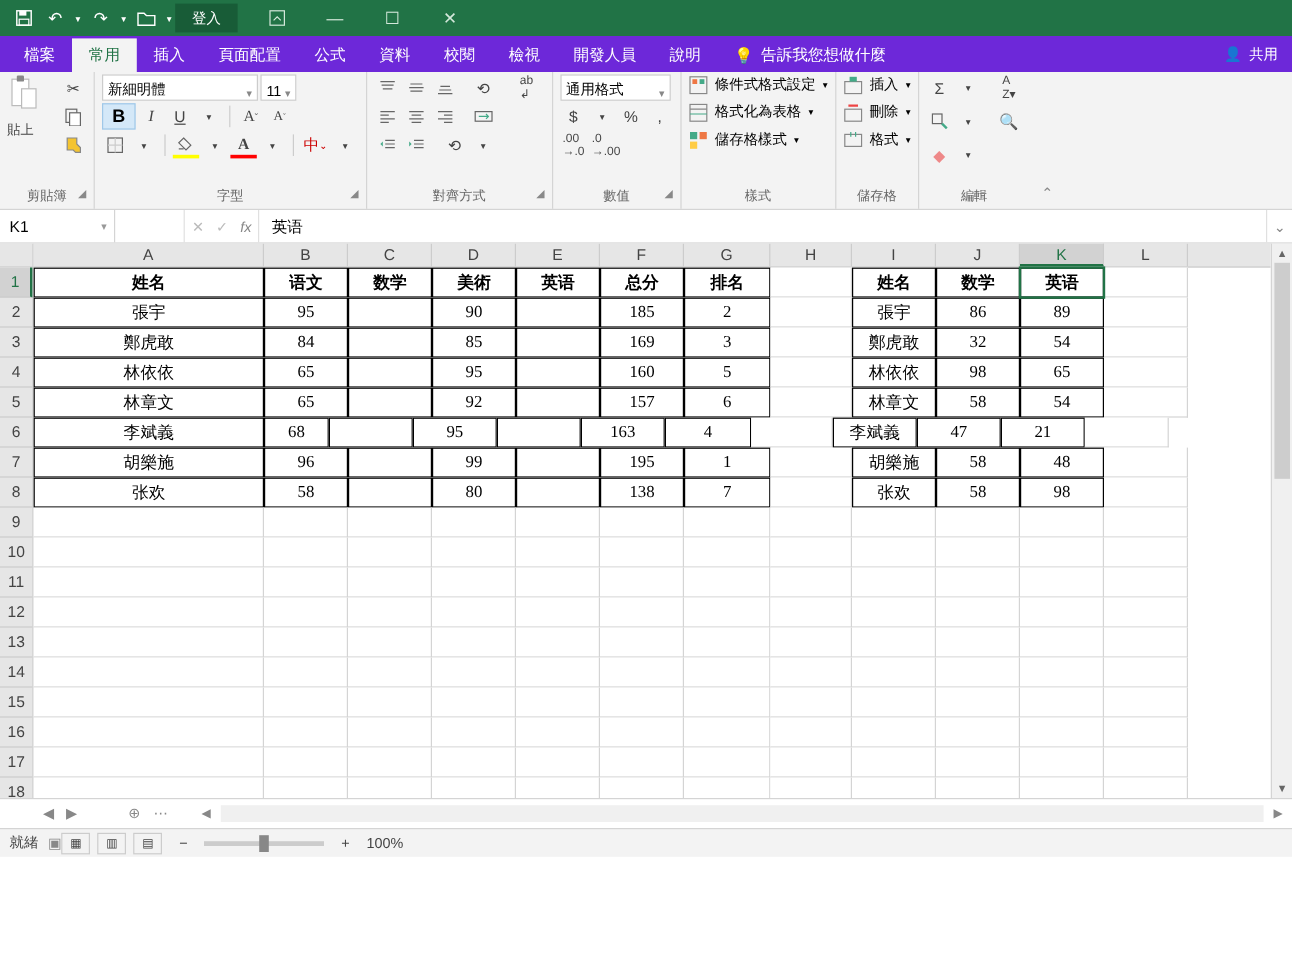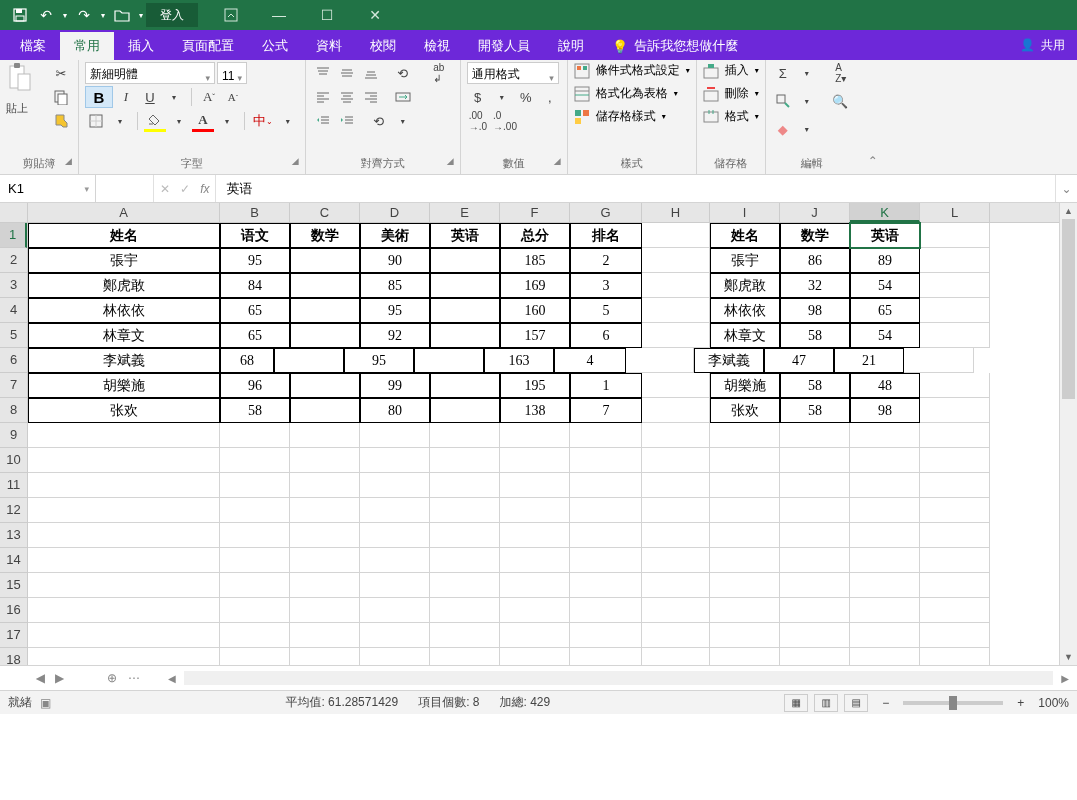--- a/index.html
+++ b/index.html
@@ -765,25 +765,20 @@
     <div class="st-scroll-track"></div>
     <span class="st-scroll-arr">▶</span>
   </div>
 </div>
 
 <div class="statusbar">
   <div class="sb-left">
     <span>就緒</span>
     <span style="color:#888">▣</span>
   </div>
-  <div class="sb-center">
-    <span>平均值: 61.28571429</span>
-    <span>項目個數: 8</span>
-    <span>加總: 429</span>
-  </div>
   <div class="sb-right">
     <div class="view-btn">▦</div>
     <div class="view-btn">▥</div>
     <div class="view-btn">▤</div>
     <span style="margin-left:8px">−</span>
     <div class="zoom-slider">
         <div class="zoom-thumb"></div>
       </div>
     <span>+</span>
     <span style="margin-left:8px">100%</span>

